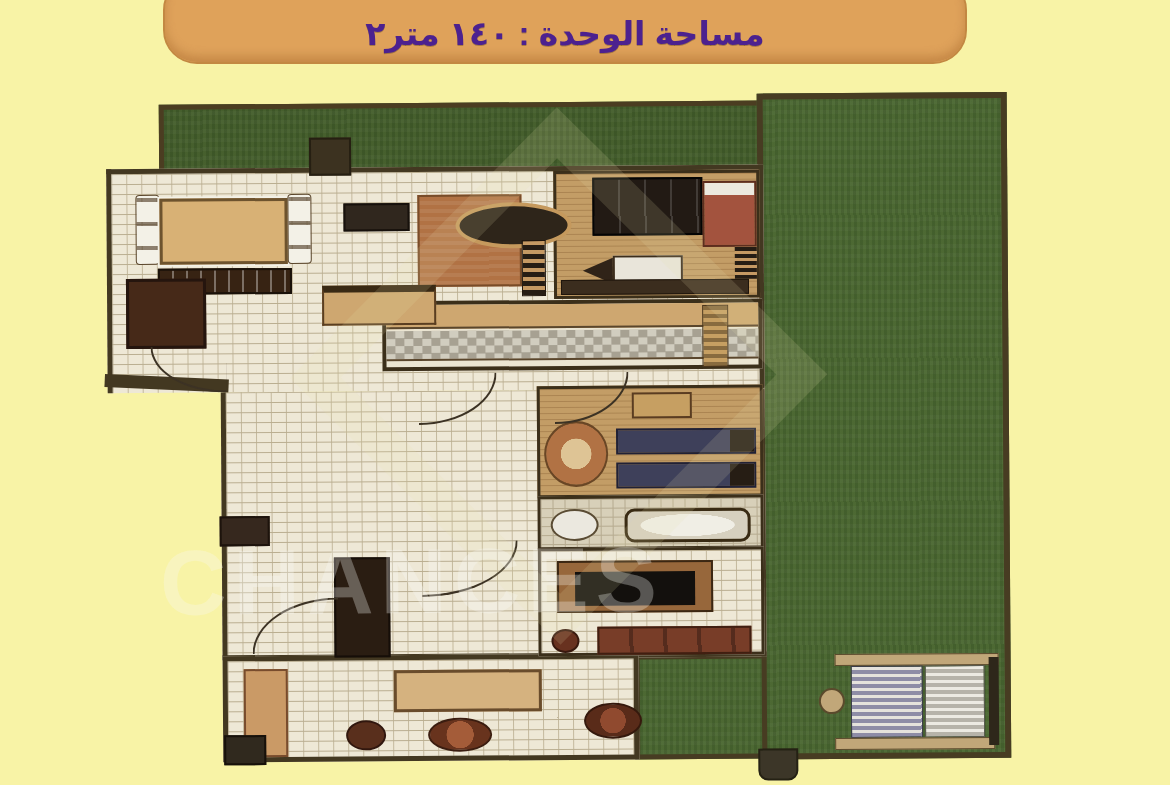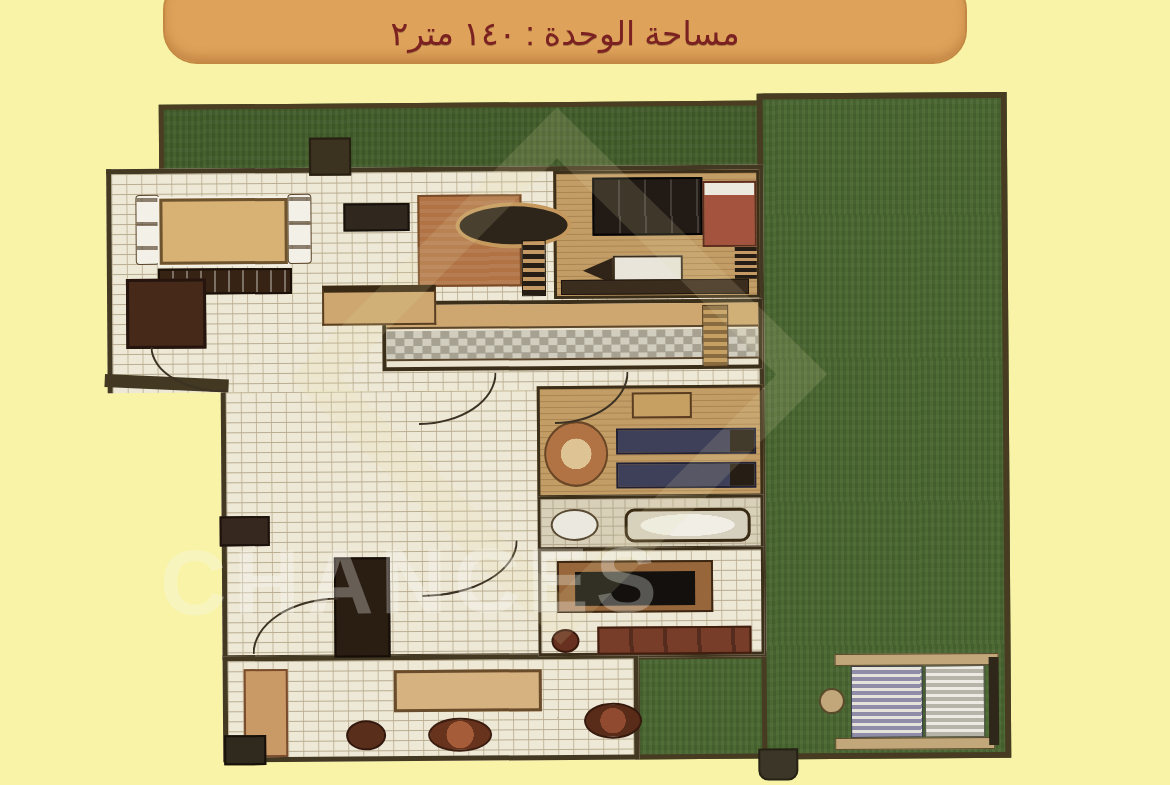--- a/index.html
+++ b/index.html
@@ -12,21 +12,21 @@
 
   
   .banner{
     position:absolute;left:163px;top:-24px;width:800px;height:84px;
     background:#e5a355;border:2px solid #c8883c;border-radius:34px;
     box-shadow:inset 0 -6px 10px rgba(170,105,40,.45);
     display:flex;align-items:center;justify-content:center;
   }
   .banner-text{
     direction:rtl;margin-top:26px;
-    font-size:33px;font-weight:normal;color:#7f1d1d;letter-spacing:1px;
+    font-size:33px;font-weight:bold;color:#4c1d95;letter-spacing:1px;
     text-shadow:0 1px 0 rgba(0,0,0,.25);white-space:nowrap;
   }
 
   
   .plan{position:absolute;left:103px;top:90px;width:917px;height:682px;transform:rotate(-0.4deg);}
   .plan *{position:absolute;box-sizing:border-box;}
 
   .green{
     background-color:#47662c;
     background-image:

